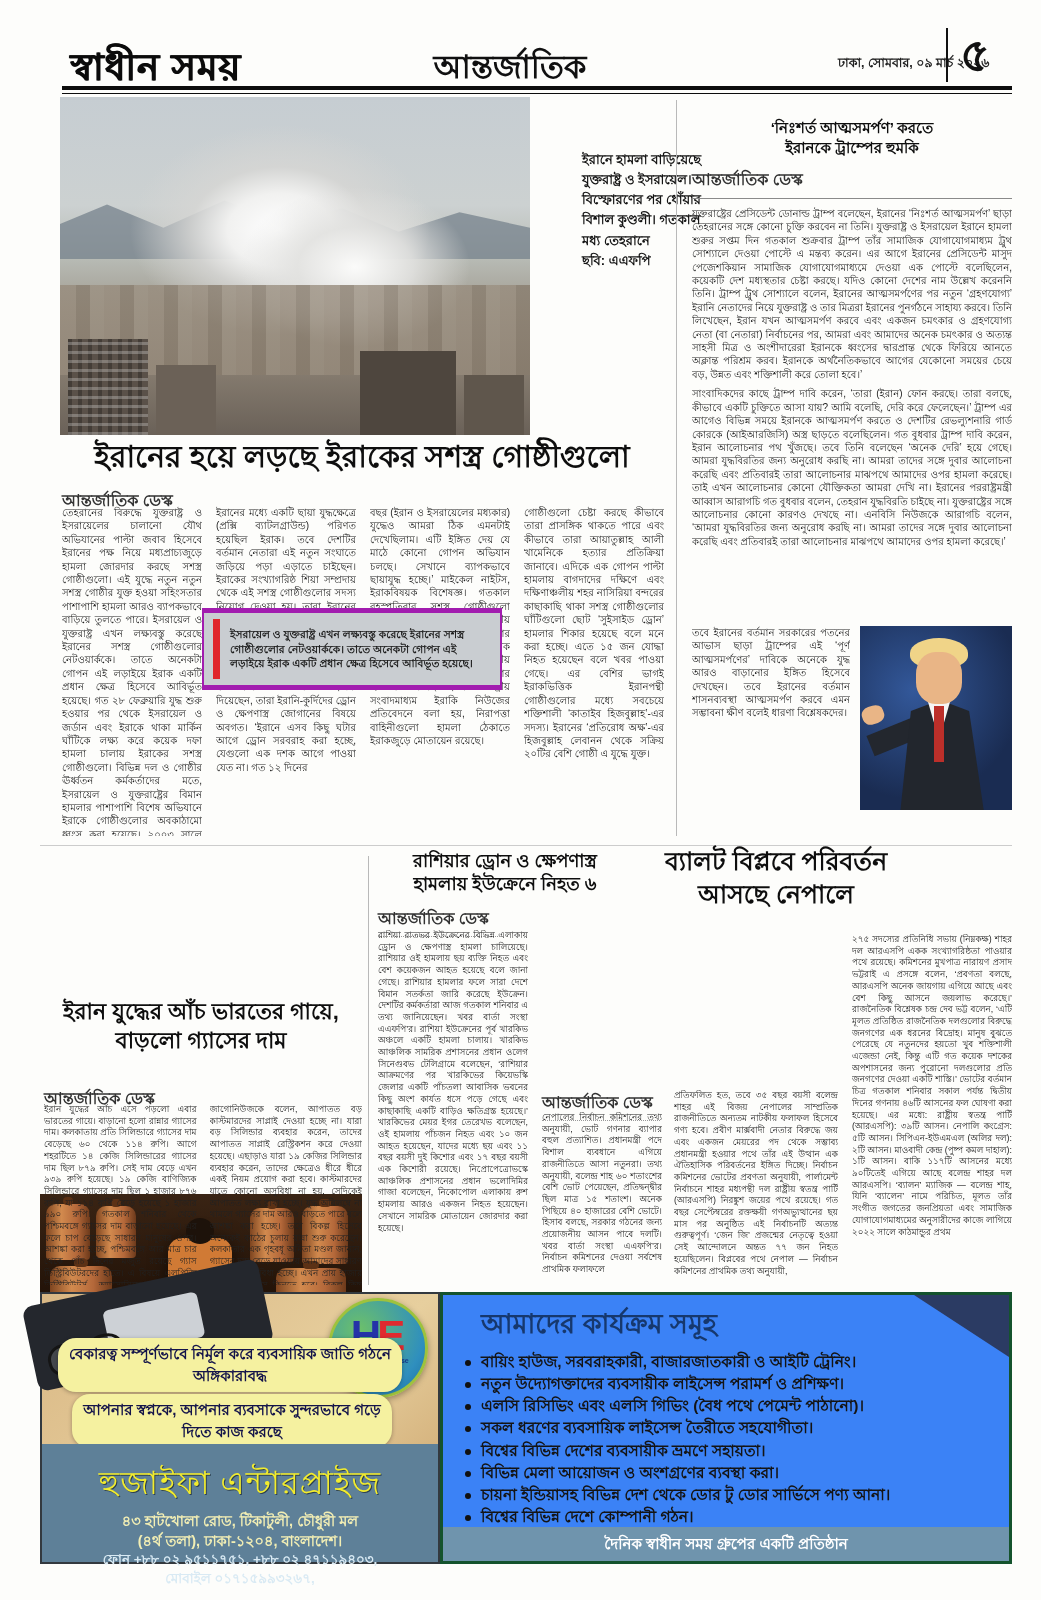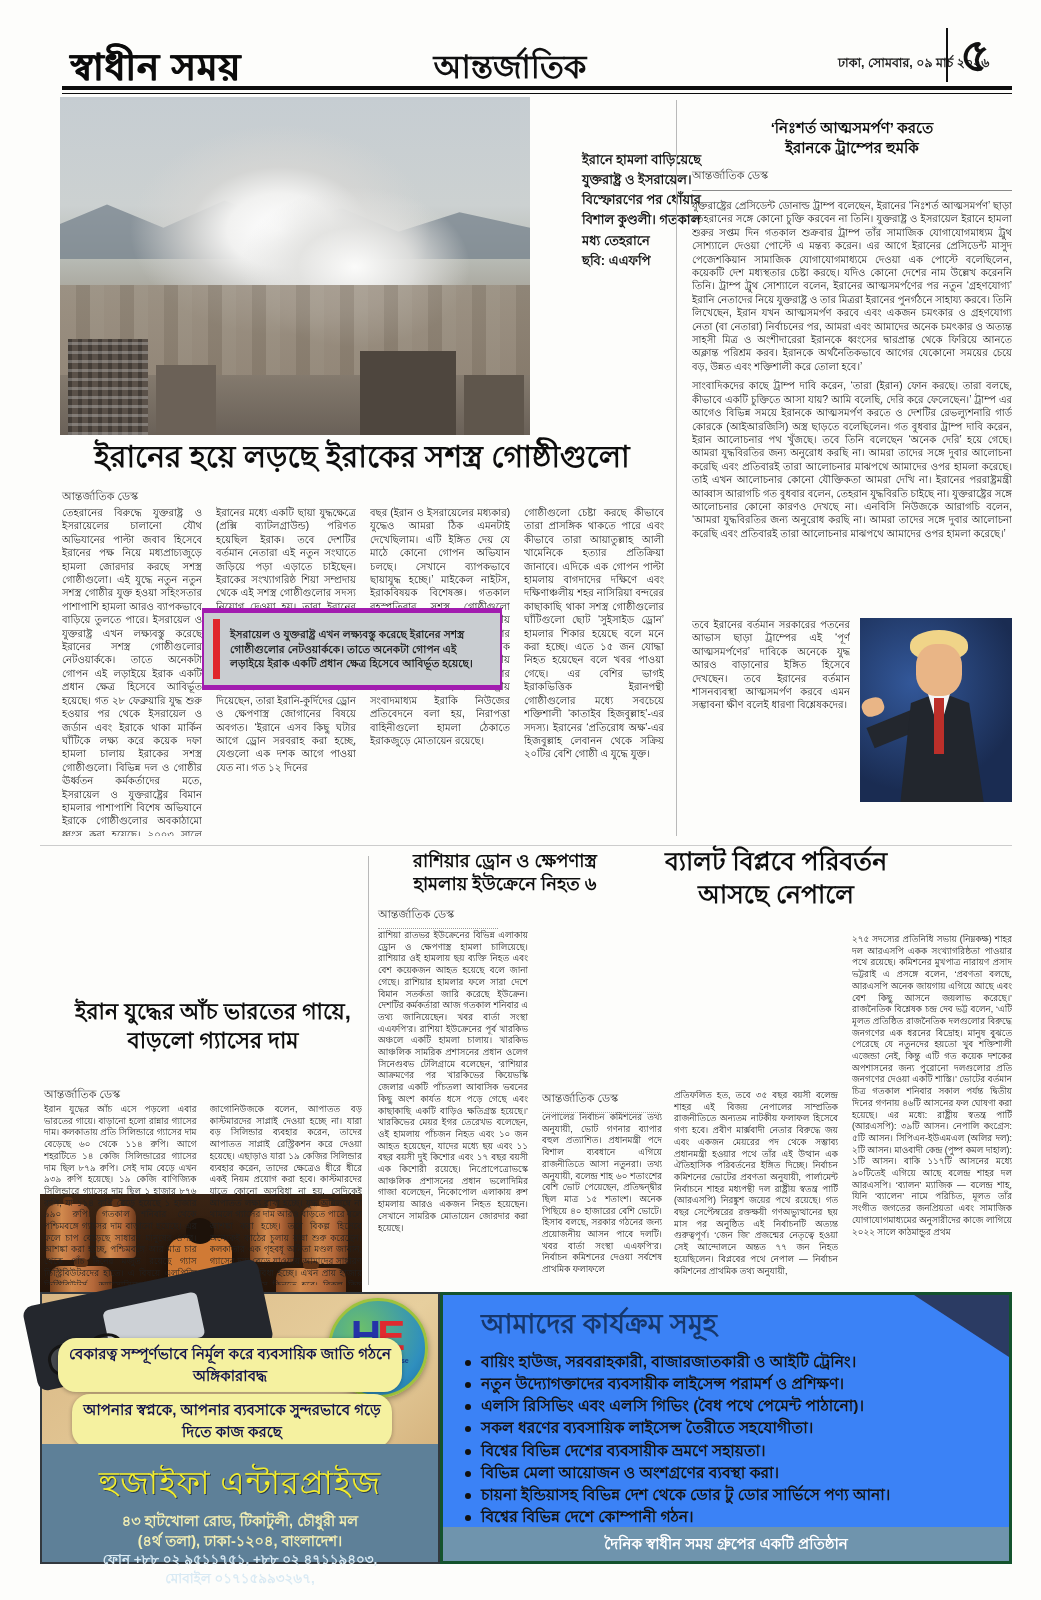--- a/index.html
+++ b/index.html
@@ -10,21 +10,21 @@
   .masthead{font-weight:900;font-size:37px;color:#0b0b0b;letter-spacing:1px;text-shadow:1px 0 #0b0b0b;}
   .section-title{font-weight:900;font-size:32px;color:#101010;text-align:center;}
   .dateline{font-size:12.5px;color:#222;font-weight:600;}
   .pagenum{font-size:46px;font-weight:900;color:#111;border-left:2px solid #111;padding-left:12px;line-height:54px;}
   .head-rule{border-top:4px solid #0d0d0d;border-bottom:1.5px solid #0d0d0d;height:3px;}
   
   .headline-xl{font-size:30px;font-weight:900;color:#0e0e0e;text-align:center;line-height:1.25;}
   .headline-lg{font-size:15px;font-weight:900;color:#0e0e0e;text-align:center;line-height:1.3;}
   .headline-md{font-size:22px;font-weight:900;color:#0e0e0e;text-align:center;line-height:1.3;}
   .headline-sm{font-size:18px;font-weight:900;color:#0e0e0e;text-align:center;line-height:1.3;}
-  .byline{font-size:11px;font-weight:400;color:#333;}
+  .byline{font-size:16px;font-weight:700;color:#333;}
   .byline-rule{border-bottom:1px solid #8a8a8a;padding-bottom:4px;}
   .byline-dotted{border-bottom:1px dotted #999;padding-bottom:3px;}
   .bodytext{font-size:10px;line-height:13.4px;text-align:justify;color:#222;overflow:hidden;}
   .bodytext-sm{font-size:8.8px;line-height:11.7px;text-align:justify;color:#222;overflow:hidden;}
   .caption{font-size:13px;line-height:1.55;font-weight:700;color:#141414;}
   .cols{display:flex;gap:14px;}
   .cols>div{flex:1;}
   .vrule{border-left:1px solid #b9b9b9;}
   .hrule{border-top:1px solid #cccccc;}
   
@@ -156,21 +156,21 @@
 
   <div class="abs ph" id="photo-gas" style="left:40px;top:856px;width:322px;height:134px;">
     <div class="cyl" style="left:6px;top:10px;width:44px;height:56px;"></div>
     <div class="cyl" style="left:56px;top:12px;width:40px;height:52px;"></div>
     <div class="cyl" style="left:210px;top:14px;width:44px;height:54px;"></div>
     <div class="cyl" style="left:262px;top:12px;width:46px;height:58px;"></div>
     <div class="cyl" style="left:10px;top:72px;width:62px;height:60px;"></div>
     <div class="cyl" style="left:236px;top:74px;width:70px;height:58px;"></div>
     <div class="worker"></div>
   </div>
-  <div class="abs headline-md" style="left:52px;top:998px;width:322px;">
+  <div class="abs headline-md" style="left:40px;top:998px;width:322px;">
     <span>ইরান যুদ্ধের আঁচ ভারতের গায়ে,</span><br>
     <span>বাড়লো গ্যাসের দাম</span>
   </div>
   <div class="abs byline" style="left:44px;top:1086px;">আন্তর্জাতিক ডেস্ক</div>
   <div class="abs cols" style="left:44px;top:1104px;width:318px;height:181px;gap:13px;">
     <div class="bodytext-sm">ইরান যুদ্ধের আঁচ এসে পড়লো এবার ভারতের গায়ে। বাড়ানো হলো রান্নার গ্যাসের দাম। কলকাতায় প্রতি সিলিন্ডারে গ্যাসের দাম বেড়েছে ৬০ থেকে ১১৪ রুপি। আগে শহরটিতে ১৪ কেজি সিলিন্ডারের গ্যাসের দাম ছিল ৮৭৯ রুপি। সেই দাম বেড়ে এখন ৯৩৯ রুপি হয়েছে। ১৯ কেজি বাণিজ্যিক সিলিন্ডারে গ্যাসের দাম ছিল ১ হাজার ৮৭৬ রুপি, যা ১১৪ রুপি বেড়ে হয়েছে ১ হাজার ৯৯০ রুপি। গতকাল শনিবার থেকে পশ্চিমবঙ্গে গ্যাসের দাম বাড়ানো হয়েছে। এর ফলে চাপ বেড়েছে সাধারণ মানুষের ওপর। আশঙ্কা করা হচ্ছে, পশ্চিমবঙ্গে আর মাত্র চার থেকে পাঁচ দিনের মজুত রয়েছে গ্যাস ডিস্ট্রিবিউটরদের হাতে। এ বিষয়ে এলপিজি ডিস্ট্রিবিউটর্স অ্যাসোসিয়েশনের মুখপাত্র বিজন-বিহারী বিশ্বাস</div>
     <div class="bodytext-sm">জাগোনিউজকে বলেন, আপাতত বড় কাস্টমারদের সাপ্লাই দেওয়া হচ্ছে না। যারা বড় সিলিন্ডার ব্যবহার করেন, তাদের আপাতত সাপ্লাই রেস্ট্রিকশন করে দেওয়া হয়েছে। এছাড়াও যারা ১৯ কেজির সিলিন্ডার ব্যবহার করেন, তাদের ক্ষেত্রেও ধীরে ধীরে একই নিয়ম প্রয়োগ করা হবে। কাস্টমারদের যাতে কোনো অসুবিধা না হয়, সেদিকেই আপাতত লক্ষ্য রাখা হচ্ছে। যুদ্ধ অবিলম্বে না থামলে গ্যাসের দাম আরও বাড়তে পারে বলে আশঙ্কা করা হচ্ছে। তবে বিকল্প হিসেবে অনেকেই কাঠের চুলায় রান্না শুরু করেছেন। কলকাতার এক গৃহবধূ অমিতা মণ্ডল জানান, গ্যাসের দাম বেড়ে যাওয়ায় আমাদের সাধারণ ঘরে খুবই অসুবিধা হচ্ছে। এখন প্রায় হাজার রুপি দিয়ে গ্যাস কিনতে হবে। বিকল্প কিছু চিন্তা করতে পারছি না। বিদ্যুৎ ব্যবহার করলে সেখানেও বিল বেশি আসবে।</div>
   </div>
 
   <div class="abs vrule" style="left:368px;top:856px;height:429px;"></div>

